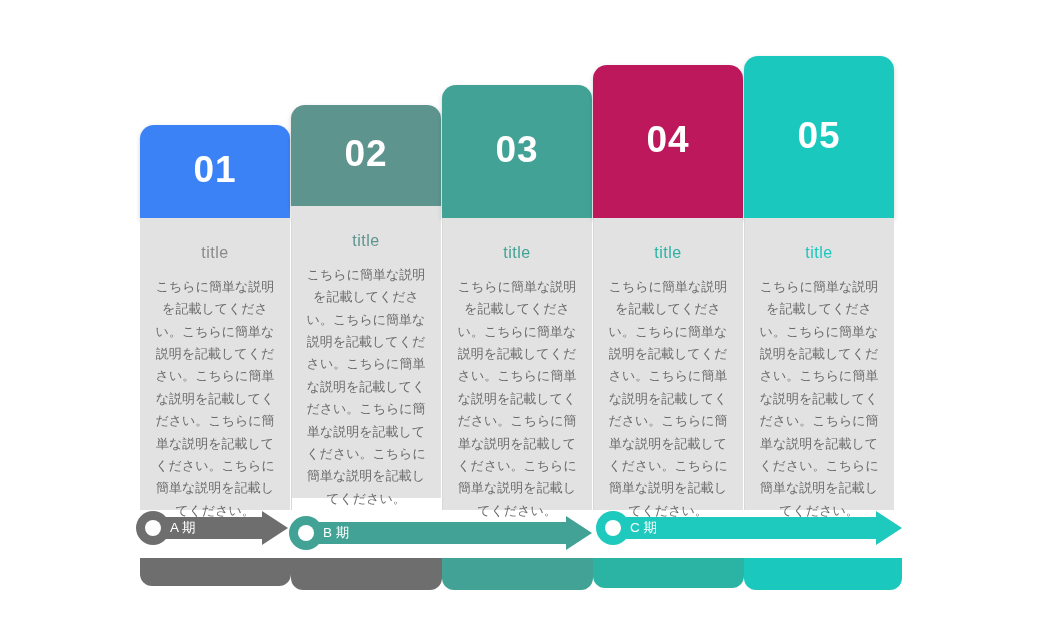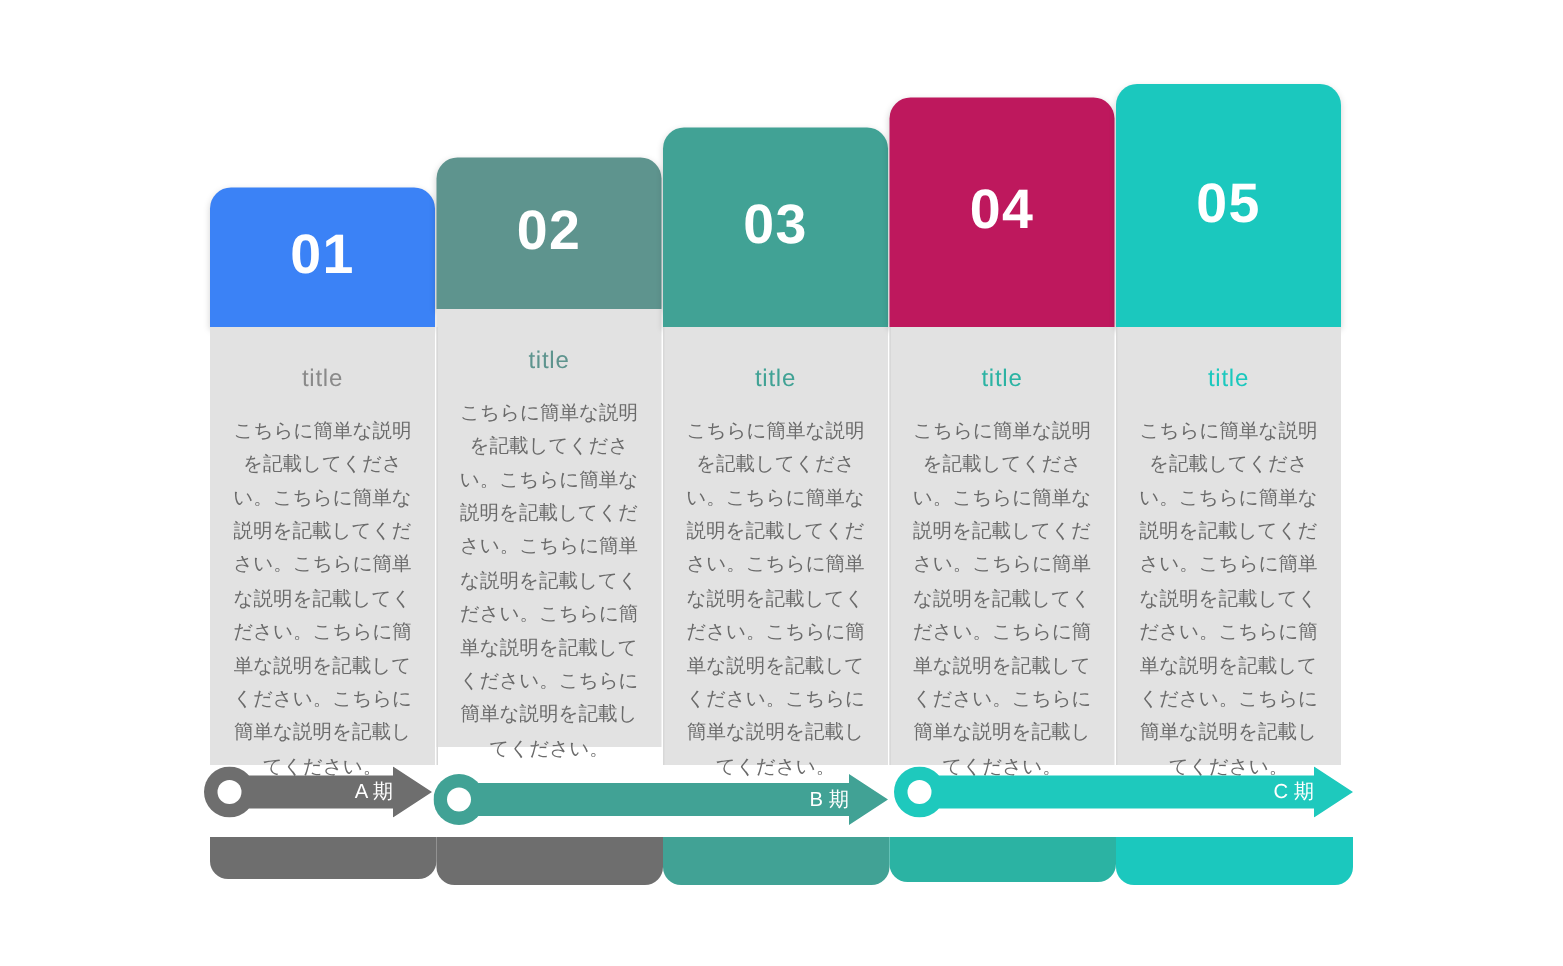--- a/index.html
+++ b/index.html
@@ -57,21 +57,21 @@
     height:34px;
   }
   .arrow svg{display:block;}
   .arrow-label{
     position:absolute;
     top:0;
     height:34px;
     line-height:34px;
     color:#ffffff;
     font-size:13.5px;
-    text-align:right;
+    text-align:left;
   }
 
   
   .foot{
     position:absolute;
     border-radius:0 0 12px 12px;
   }
 
   .sep{
     position:absolute;

